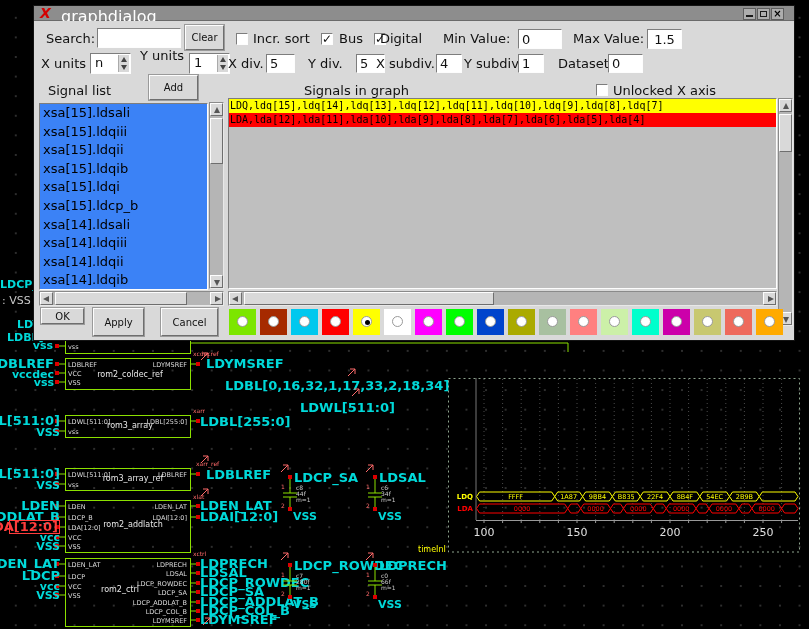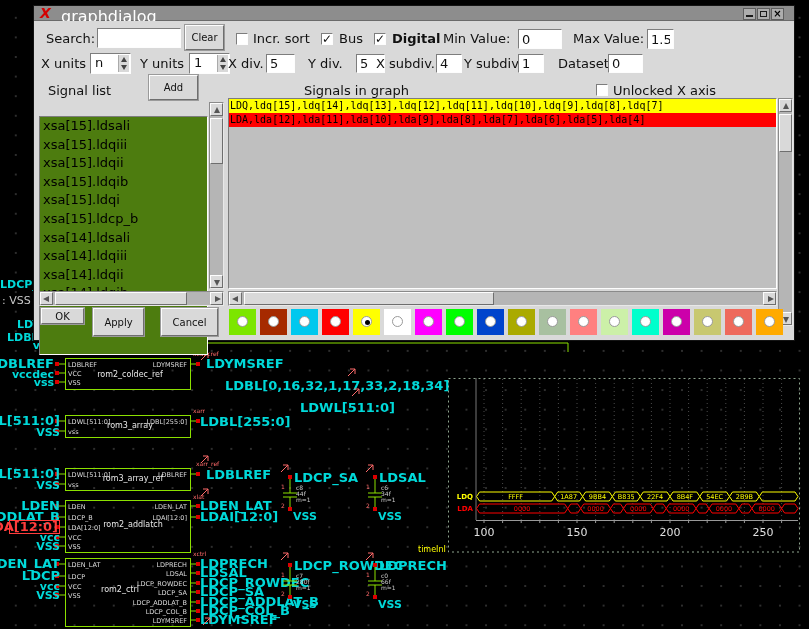--- a/index.html
+++ b/index.html
@@ -43,22 +43,22 @@
   .spinv { position:absolute; left:4px; top:1px; font-size:13px; }
   .sparr { position:absolute; right:1px; top:1px; width:11px; height:17px; background:#d9d9d9;
            border-left:1px solid #aaa; }
   .tri-u { position:absolute; left:2px; top:2px; width:0; height:0;
            border-left:3.5px solid transparent; border-right:3.5px solid transparent;
            border-bottom:5px solid #444; }
   .tri-d { position:absolute; left:2px; bottom:2px; width:0; height:0;
            border-left:3.5px solid transparent; border-right:3.5px solid transparent;
            border-top:5px solid #444; }
 
-  #signal-list { position:absolute; left:5px; top:95px; width:169px; height:239px;
-                 background:#4d7c0f; border:1px solid; border-color:#7d7d7d #fdfdfd #fdfdfd #7d7d7d;
+  #signal-list { position:absolute; left:5px; top:82px; width:169px; height:187px;
+                 background:#3b82f6; border:1px solid; border-color:#7d7d7d #fdfdfd #fdfdfd #7d7d7d;
                  overflow:hidden; }
   #signal-list .li { font-size:13px; line-height:18.6px; padding-left:3px; white-space:nowrap; color:#000; }
 
   #graph-signals { position:absolute; left:194px; top:77px; width:549px; height:191px;
                    background:#bfbfbf; border:1px solid; border-color:#7d7d7d #fdfdfd #fdfdfd #7d7d7d;
                    overflow:hidden; }
   #graph-signals .gline { height:14px; line-height:14px; font-family:"DejaVu Sans Mono", monospace;
                    font-size:10px; white-space:nowrap; overflow:hidden; padding-left:1px; }
 
   
@@ -415,35 +415,35 @@
     <div id="dlgbody">
 
       <span class="lbl" style="left:12px;top:10px;">Search:</span>
       <input class="entry" style="left: 63px; top: 7px; width: 84px; height: 20px;" value="">
       <button class="btn" style="left:151px;top:4px;width:39px;height:25px;">Clear</button>
       <span class="cb" id="cb-incr" style="left:202px;top:12px;"></span>
       <span class="lbl" style="left:219px;top:10px;">Incr. sort</span>
       <span class="cb checked" id="cb-bus" style="left:287px;top:12px;"></span>
       <span class="lbl" style="left:305px;top:10px;">Bus</span>
       <span class="cb checked" id="cb-digital" style="left:340px;top:12px;"></span>
-      <span class="lbl" style="left:358px;top:10px;font-weight:bold;">Digital</span>
+      <span class="lbl" style="left:346px;top:10px;">Digital</span>
       <span class="lbl" style="left:409px;top:10px;">Min Value:</span>
       <input class="entry" style="left: 484px; top: 8px; width: 44px; height: 20px;" value="0">
       <span class="lbl" style="left:539px;top:10px;">Max Value:</span>
-      <input class="entry" style="left: 613px; top: 8px; width: 27px; height: 20px; text-align: center;" value="1.5">
+      <input class="entry" style="left: 613px; top: 8px; width: 35px; height: 20px; text-align: center;" value="1.5">
 
       <span class="lbl" style="left:7px;top:35px;">X units</span>
       <span class="spin" style="left:56px;top:32px;width:41px;height:21px;">
         <span class="spinv">n</span>
         <span class="sparr">
             <i class="tri-u"></i>
             <i class="tri-d"></i>
           </span>
       </span>
-      <span class="lbl" style="left:106px;top:35px;">Y units</span>
+      <span class="lbl" style="left:106px;top:27px;">Y units</span>
       <span class="spin" style="left:155px;top:32px;width:41px;height:21px;">
         <span class="spinv">1</span>
         <span class="sparr">
             <i class="tri-u"></i>
             <i class="tri-d"></i>
           </span>
       </span>
       <span class="lbl" style="left:194px;top:35px;">X div.</span>
       <input class="entry" style="left: 232px; top: 33px; width: 29px; height: 19px;" value="5">
       <span class="lbl" style="left:274px;top:35px;">Y div.</span>

